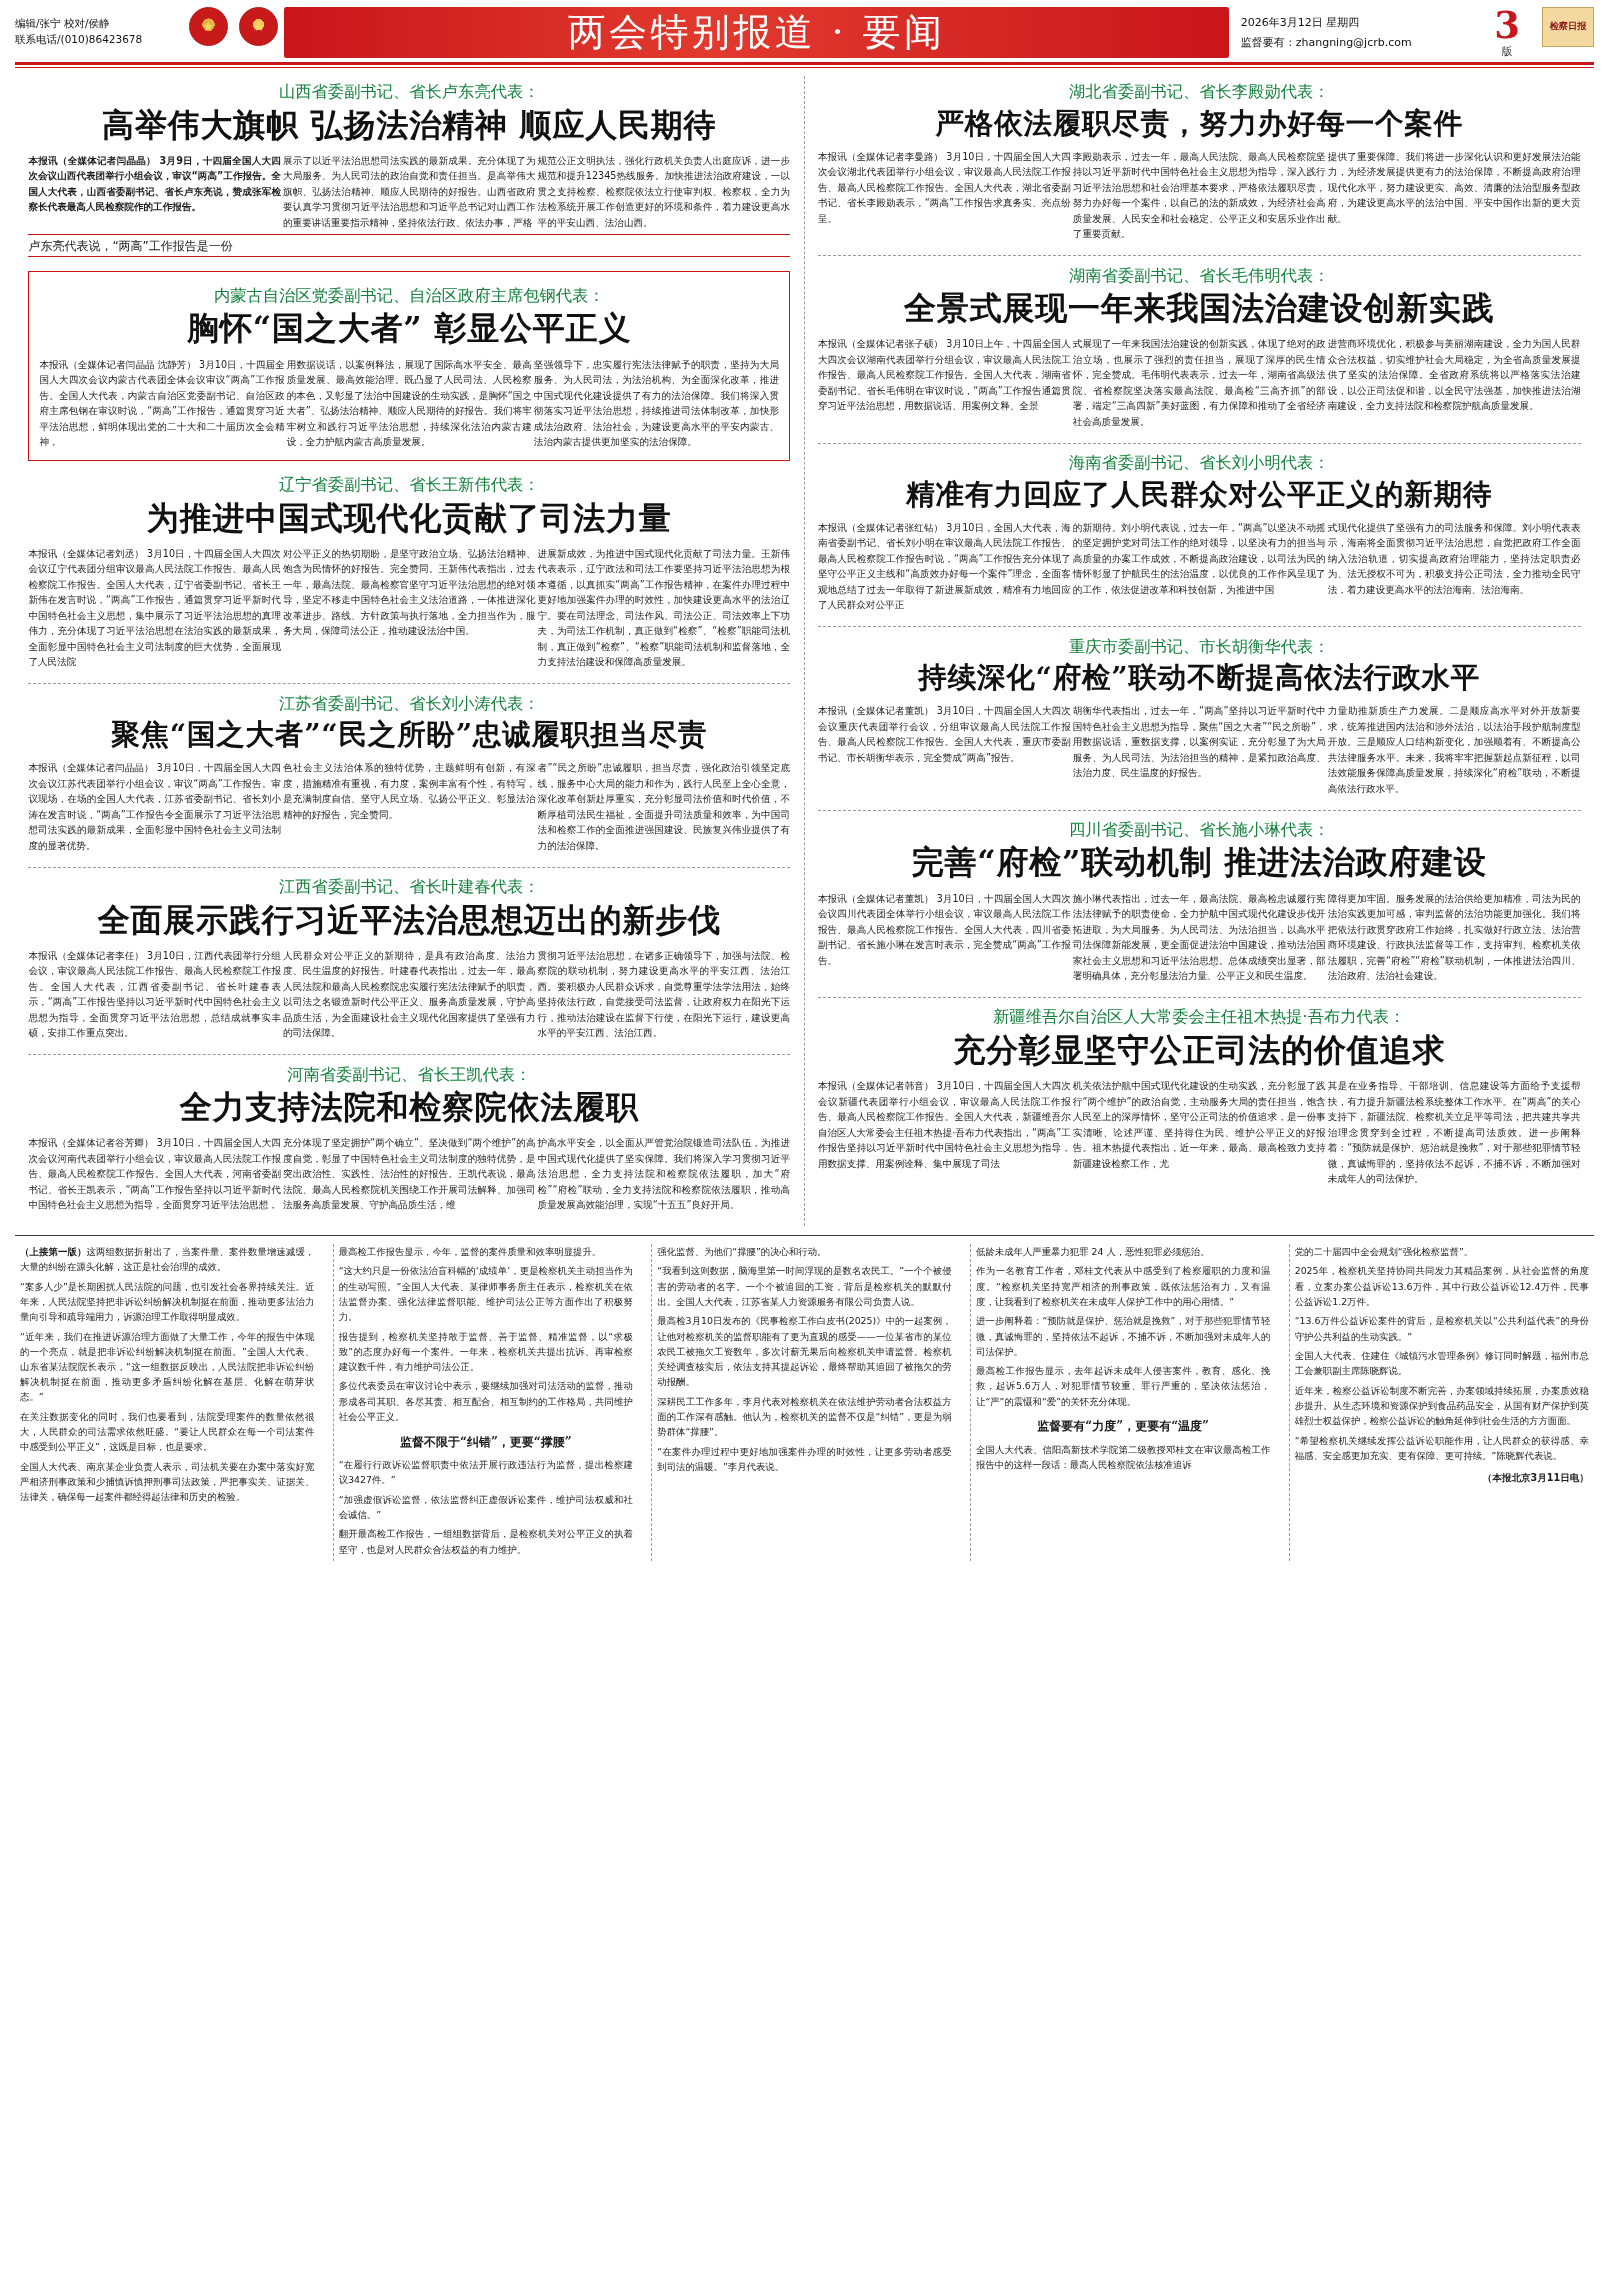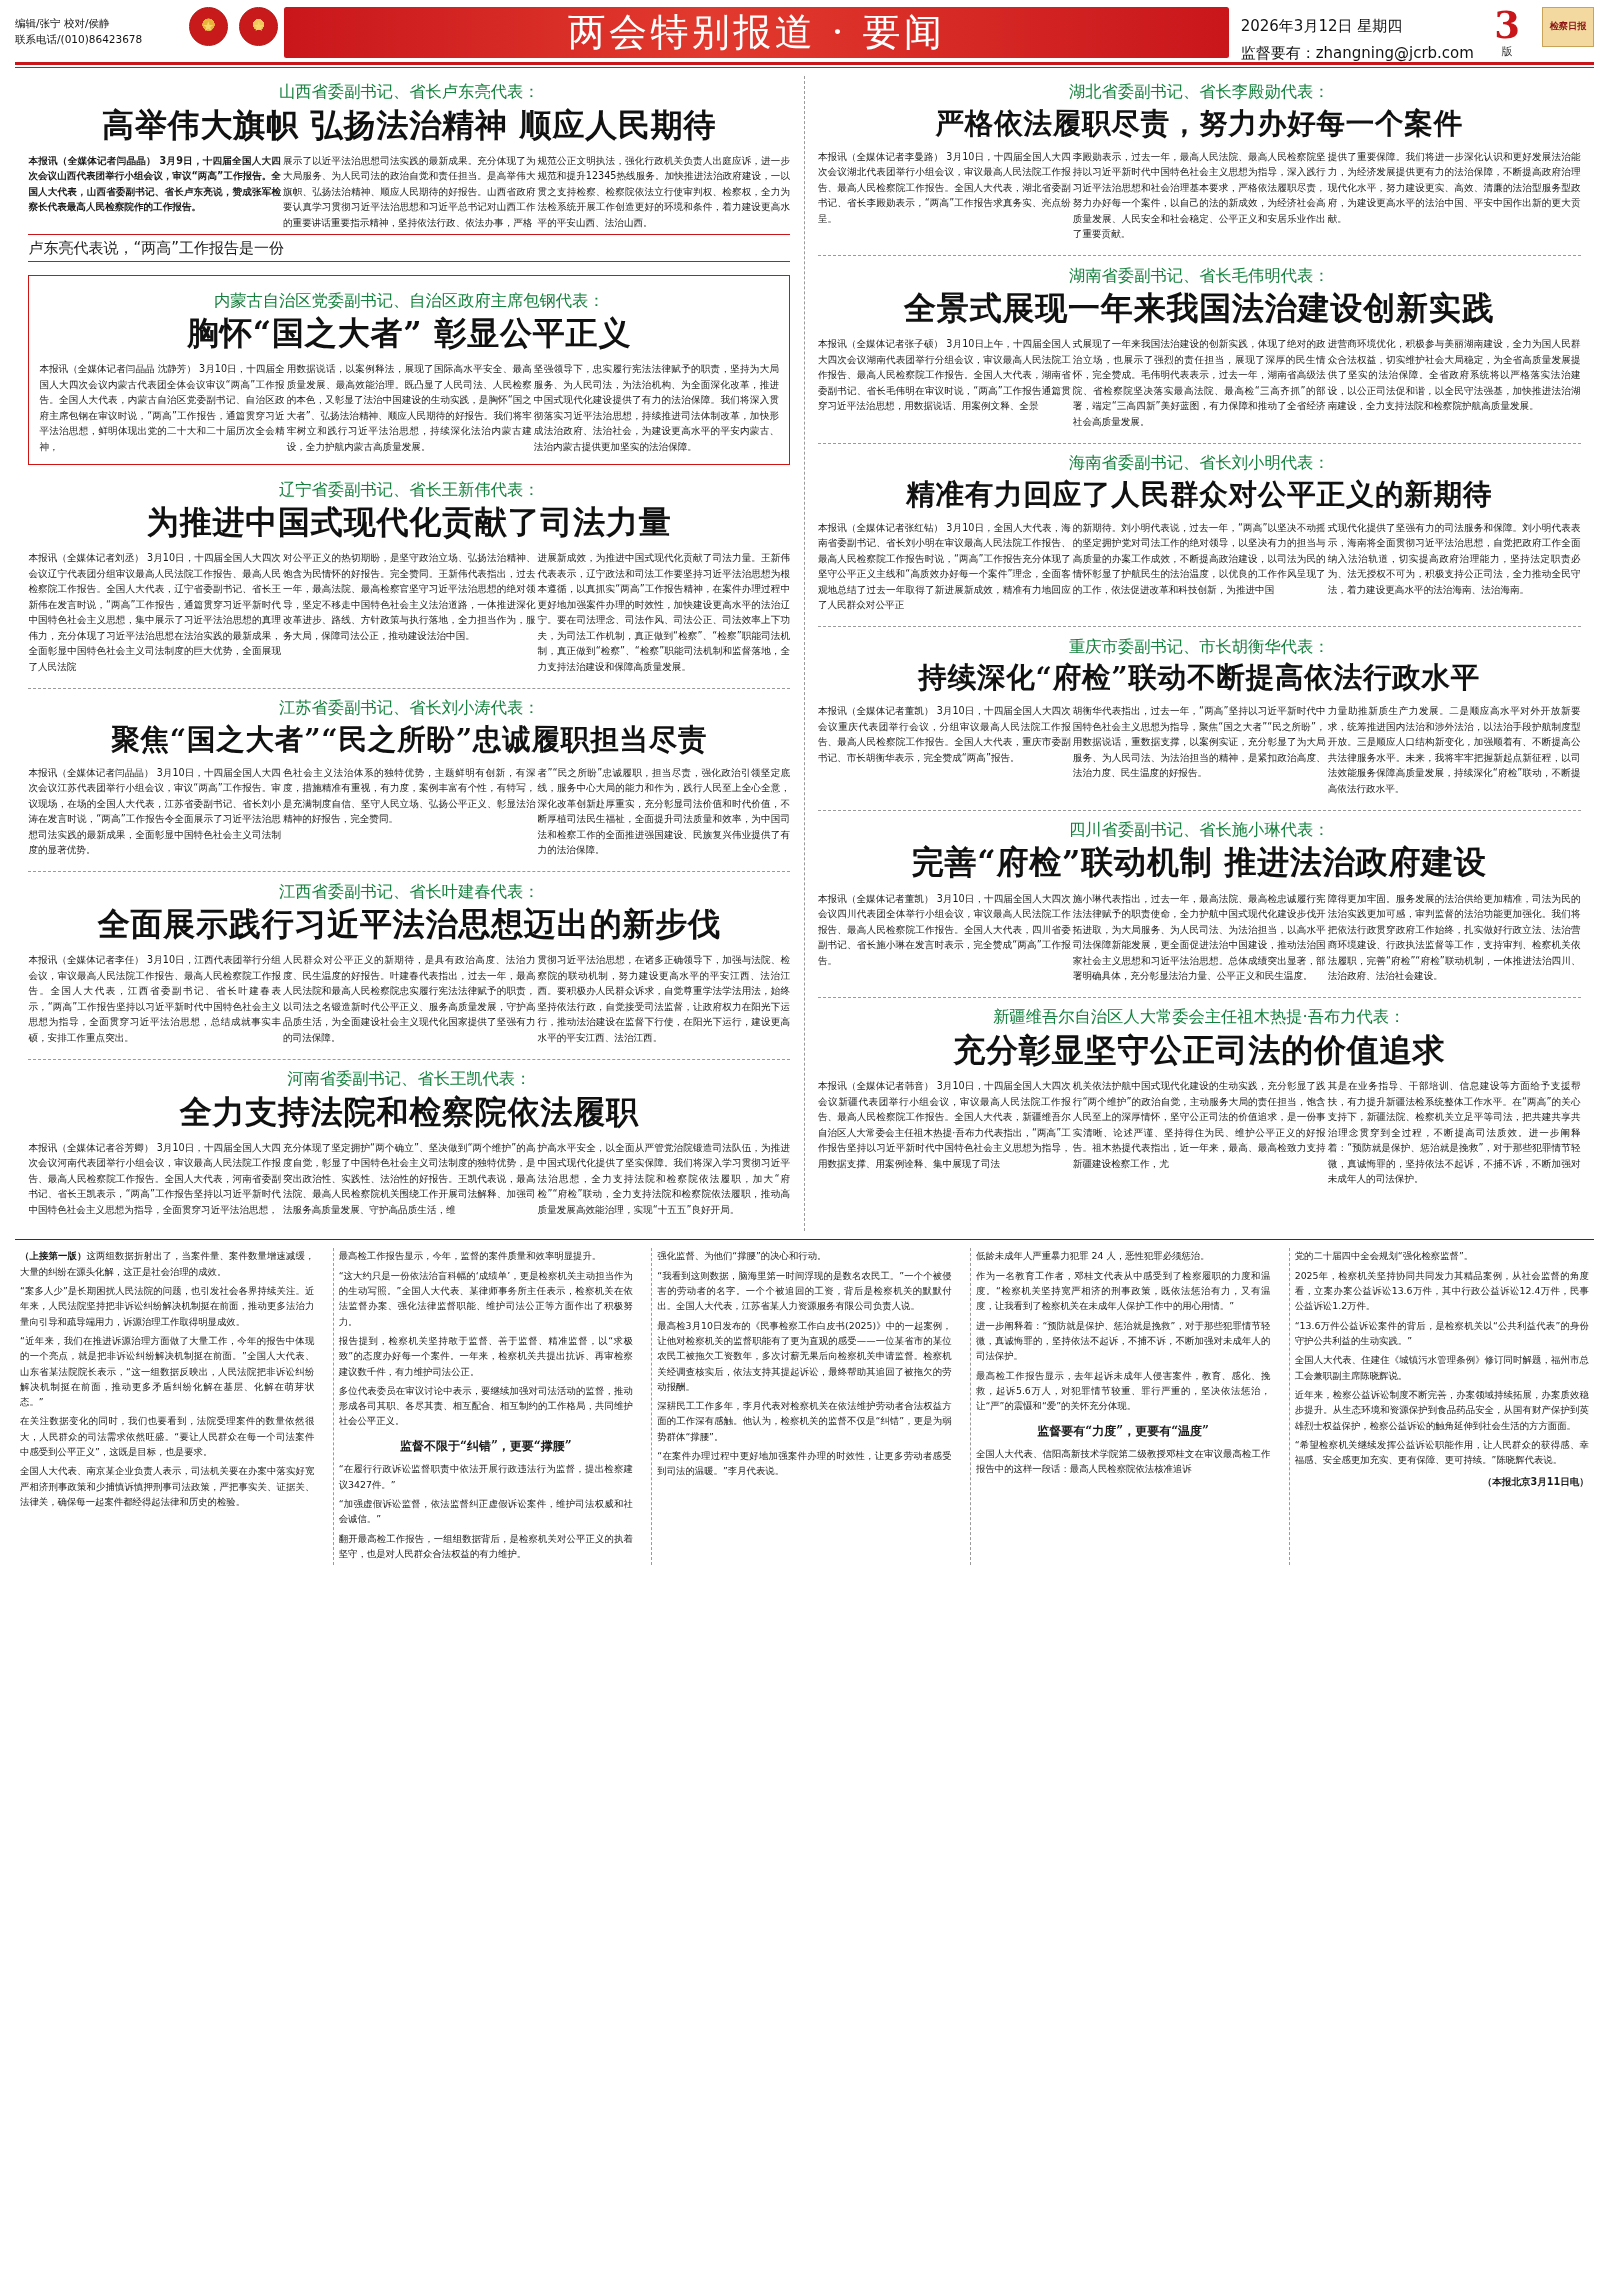--- a/index.html
+++ b/index.html
@@ -23,21 +23,21 @@
     content:"★"; position:absolute; inset:0; display:flex; align-items:center; justify-content:center;
     color:#f5d76e; font-size:13.4px;
   }
   .mh-banner {
     flex:1; background:linear-gradient(90deg,#c9161b,#e23a2e 45%,#c9161b);
     color:#fff; display:flex; align-items:center; justify-content:center;
     font-family:"DejaVu Serif","Liberation Serif",serif;
     font-weight:normal; font-size:38px; letter-spacing:3.4px;
     border-radius:2.5px;
   }
-  .mh-right { width:251px; font-size:15px; padding:6.7px 0 0 11.7px; line-height:1.8; }
+  .mh-right { width:251px; font-size:11px; padding:6.7px 0 0 11.7px; line-height:1.8; }
   .mh-issue { width:54px; display:flex; flex-direction:column; align-items:center; justify-content:center; }
   .mh-issue .num { color:#c9161b; font-size:37px; font-weight:bold; font-family:"DejaVu Serif","Liberation Serif",serif; line-height:1; }
   .mh-issue .lbl { font-size:11px; color:#333; }
   .mh-logo { width:60px; display:flex; align-items:center; justify-content:center; }
   .mh-logo .box {
     width:52px; height:40px; background:#f3d9a0; border:0.8px solid #c8a35a;
     display:flex; align-items:center; justify-content:center; flex-direction:column;
     color:#8a1414; font-size:9.2px; font-family:"DejaVu Serif","Liberation Serif",serif; line-height:1.15;
     font-weight:bold;
     margin-left:8px;
@@ -59,21 +59,21 @@
     text-align:center; font-weight:bold; font-size:32px; line-height:1.18;
     font-family:"DejaVu Serif","Liberation Serif",serif;
     margin:1.7px 0 8.4px 0; letter-spacing:0.8px;
   }
   .headline.sm { font-size:28.5px; }
   .body3 { display:flex; gap:2px; }
   .body3 .tc { flex:1; font-size:9.6px; line-height:1.62; text-align:justify; color:#1a1a1a; }
   .lede { font-weight:bold; }
   .underline-note {
     border-top:0.8px solid #c9161b; border-bottom:0.8px solid #c9161b;
-    margin-top:3.4px; padding:1.7px 0; font-size:15px; color:#1a1a1a; line-height:1.5;
+    margin-top:3.4px; padding:1.7px 0; font-size:12px; color:#1a1a1a; line-height:1.5;
   }
   .boxed {
     border:1.7px solid #d01414; padding:8.4px 10px 10px 10px; margin:3.4px 0 13.4px 0;
   }
   .sep { border-top:0.8px dashed #9a9a9a; margin:8.4px 0 8.4px 0; }
 
   
   .bottom-rule { border-top:1.7px solid #333; margin:8.4px 0 0 0; }
   .bottom { display:flex; gap:13.4px; padding-top:8.4px; }
   .bcol { flex:1; font-size:9.4px; line-height:1.62; text-align:justify; color:#1a1a1a; padding:0 5px; }

